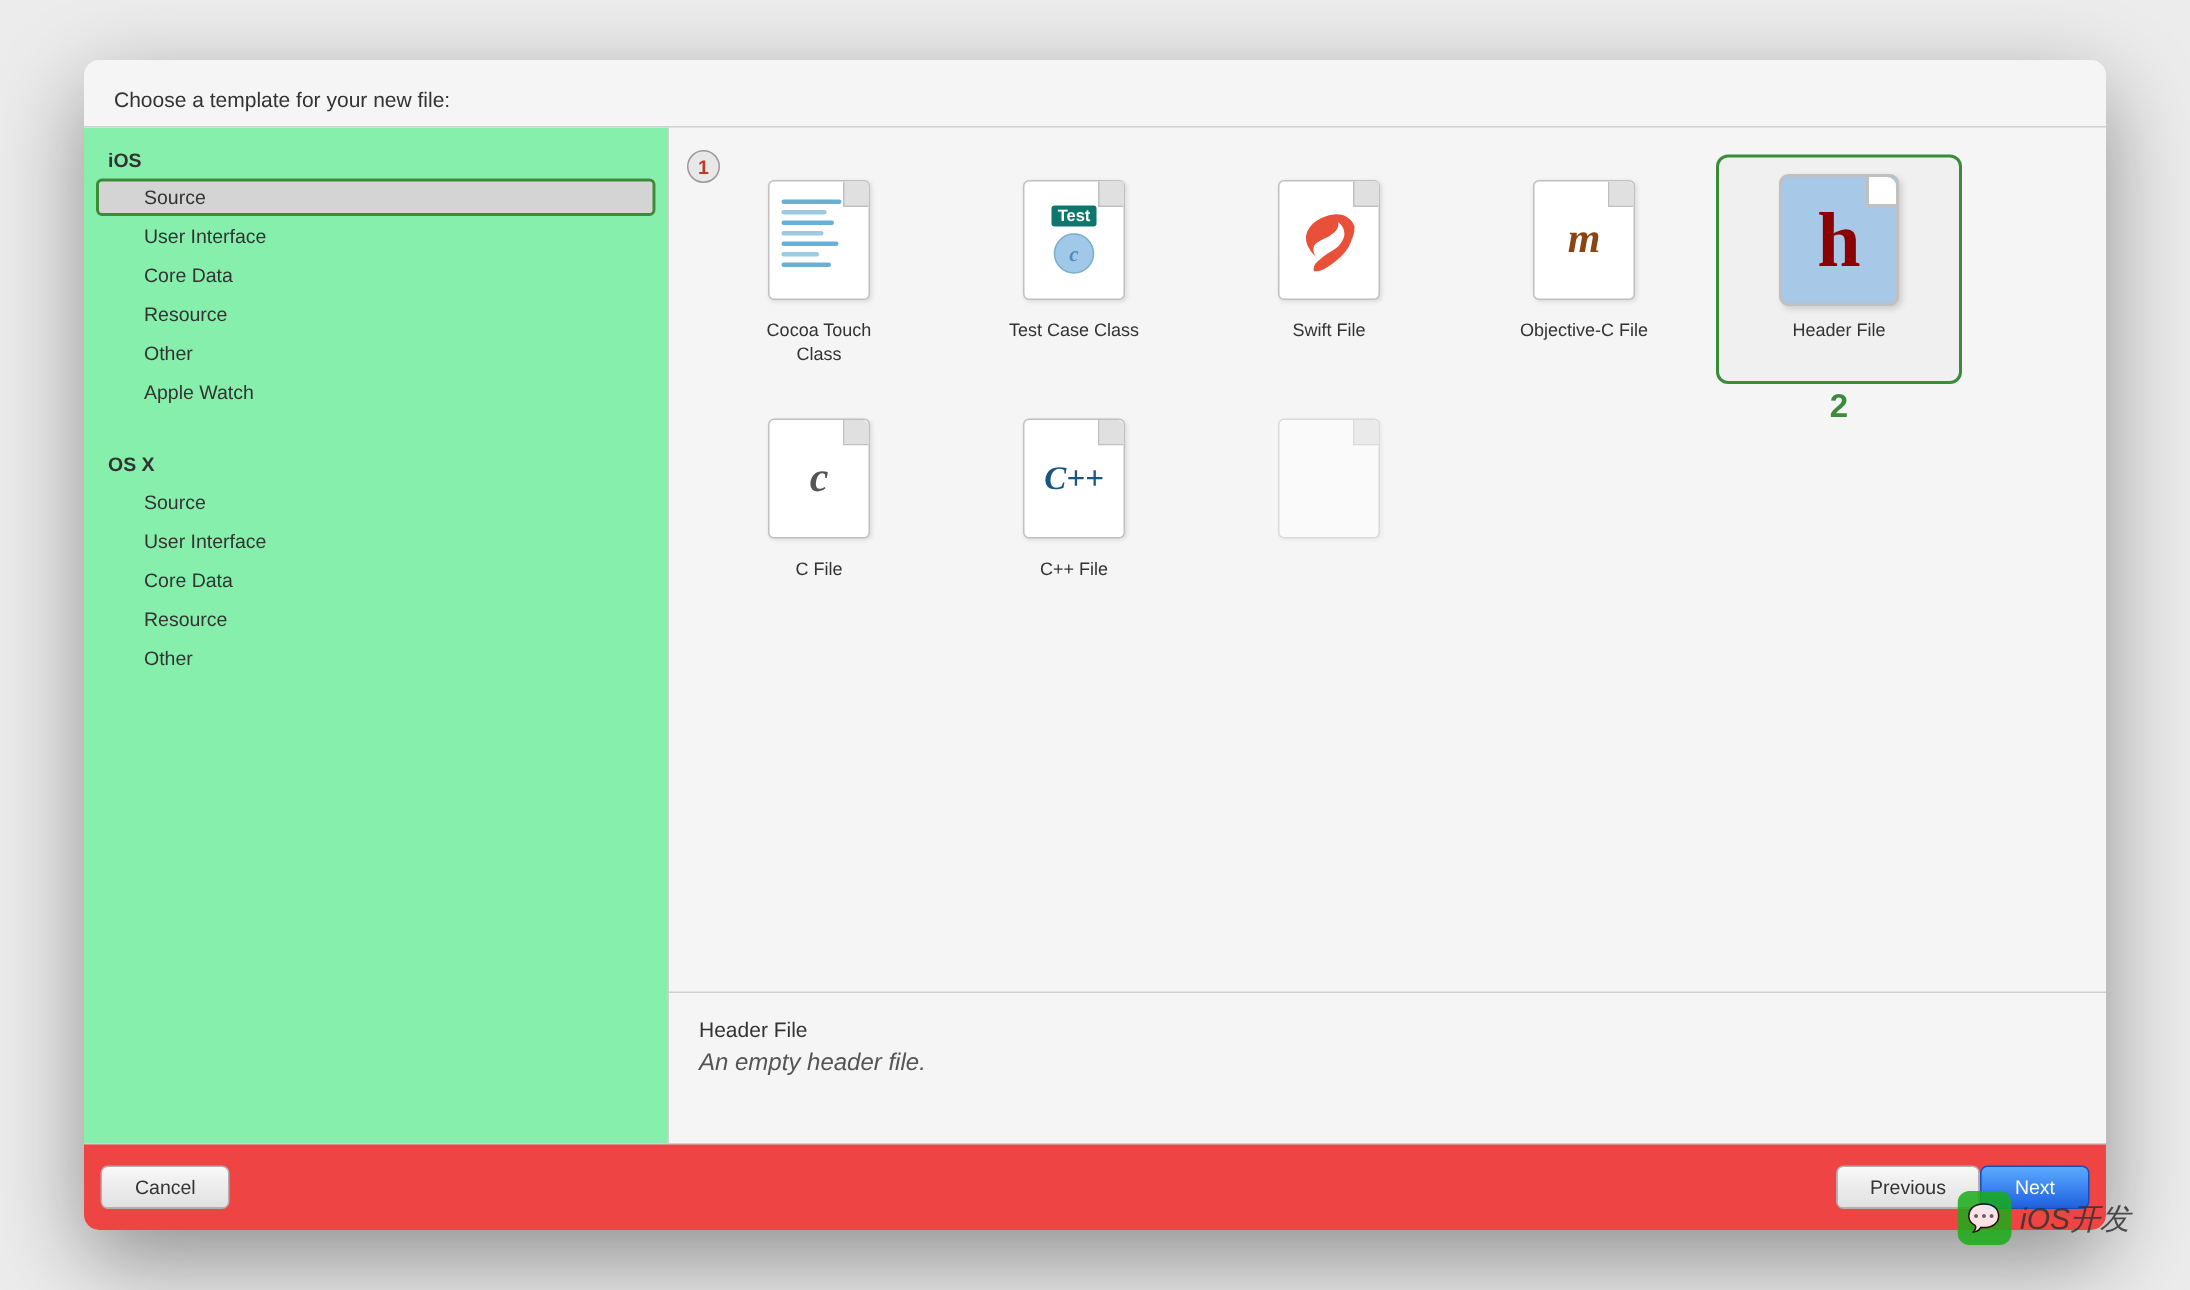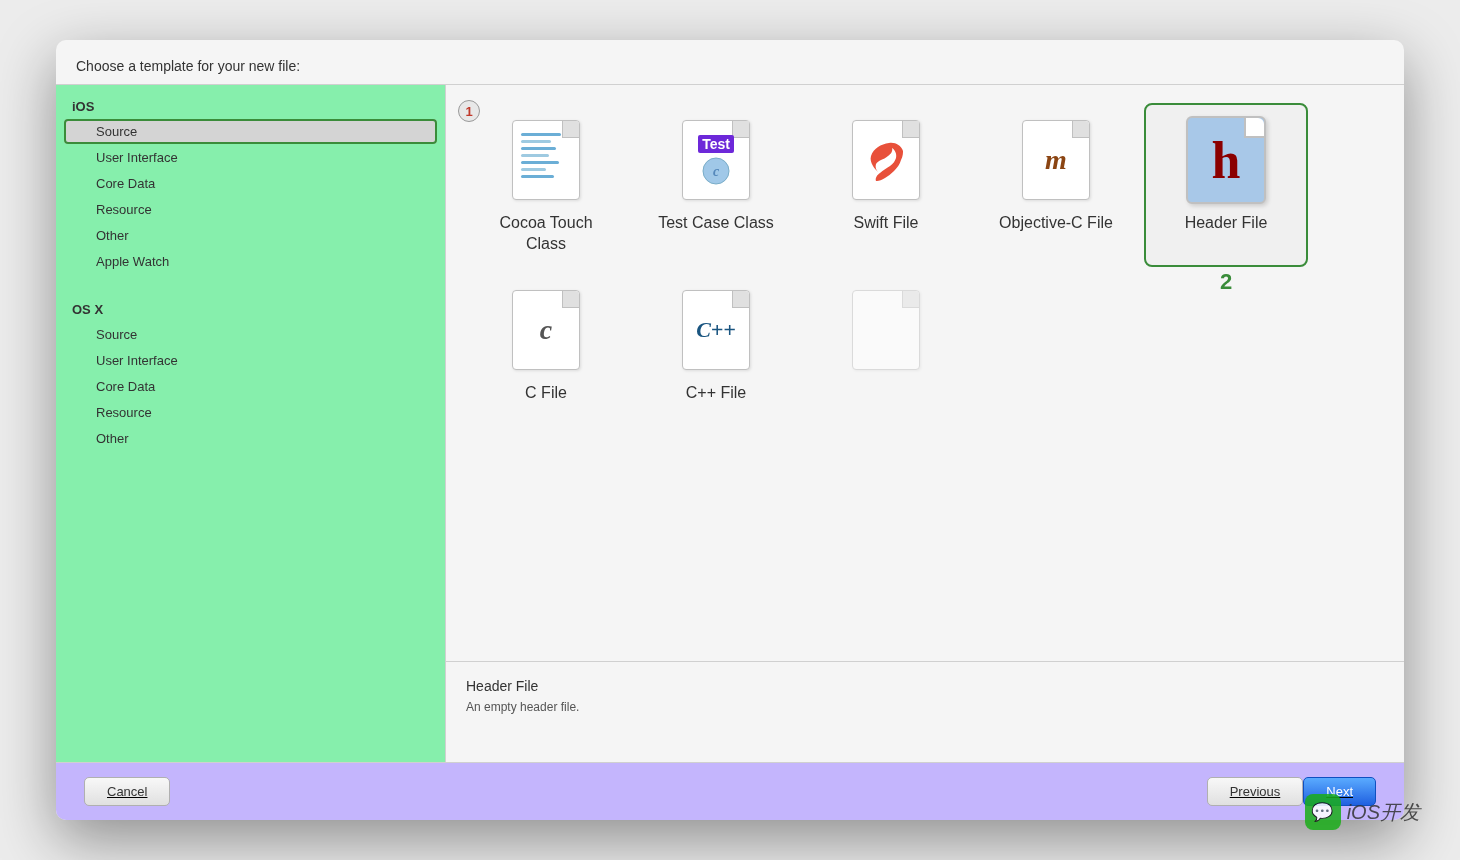--- a/index.html
+++ b/index.html
@@ -124,21 +124,21 @@
       border-bottom: 1.5px solid #c0c0c0;
       background: #e0e0e0;
       border-radius: 0 4px 0 0;
     }
     .file-icon-text {
       font-size: 28px;
       font-weight: bold;
     }
     .template-label {
       margin-top: 8px;
-      font-size: 16px;
+      font-size: 12px;
       text-align: center;
       color: #333;
       line-height: 1.3;
     }
     .badge-1 {
       position: absolute;
       top: -5px;
       left: -8px;
       background: #e8e8e8;
       border: 1.5px solid #999;
@@ -215,23 +215,23 @@
       position: absolute;
       top: 0;
       right: 0;
       width: 16px;
       height: 16px;
       border-left: 1.5px solid #c0c0c0;
       border-bottom: 1.5px solid #c0c0c0;
       background: #e0e0e0;
     }
     .test-badge {
-      background: #6d28d9;
+      background: #0f766e;
       color: white;
-      font-size: 14px;
+      font-size: 11px;
       font-weight: bold;
       padding: 1px 4px;
       border-radius: 2px;
       margin-bottom: 3px;
       position: relative;
       z-index: 1;
     }
     
     .playground-icon {
       background: #1a5cb8;
@@ -304,31 +304,31 @@
       min-height: 100px;
       background: #f5f5f5;
     }
     .description-title {
       font-size: 14px;
       font-weight: 500;
       color: #333;
       margin-bottom: 6px;
     }
     .description-text {
-      font-size: 12px;
+      font-size: 16px;
       color: #555;
+      font-style: italic;
     }
     .dialog-footer {
       display: flex;
       justify-content: space-between;
       align-items: center;
-      padding: 14px 28px;
+      padding: 14px 11px;
       border-top: 1px solid #d0d0d0;
-      background: #c4b5fd;
-      text-decoration: underline;
+      background: #ef4444;
     }
     .btn {
       padding: 6px 22px;
       border-radius: 5px;
       font-size: 13px;
       cursor: pointer;
       border: 1px solid #b0b0b0;
       background: linear-gradient(to bottom, #f8f8f8, #e0e0e0);
       color: #333;
     }

